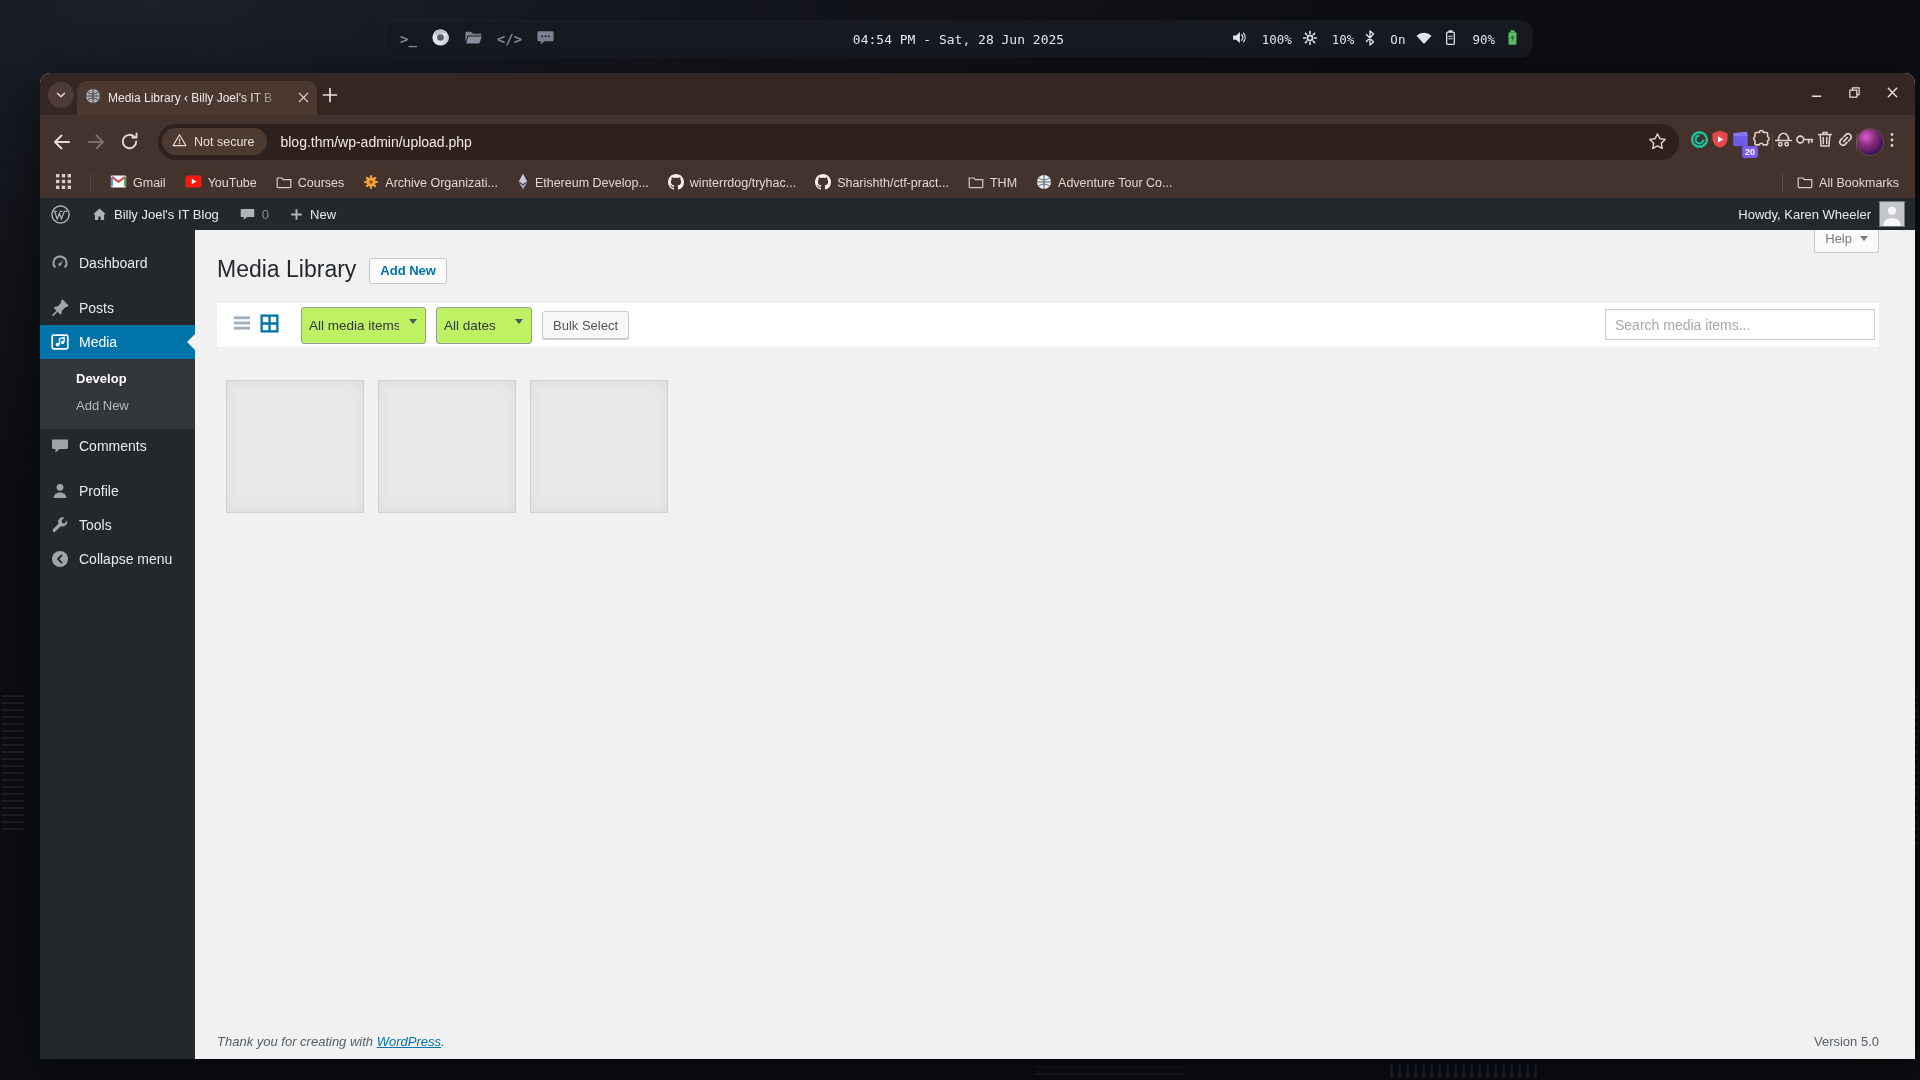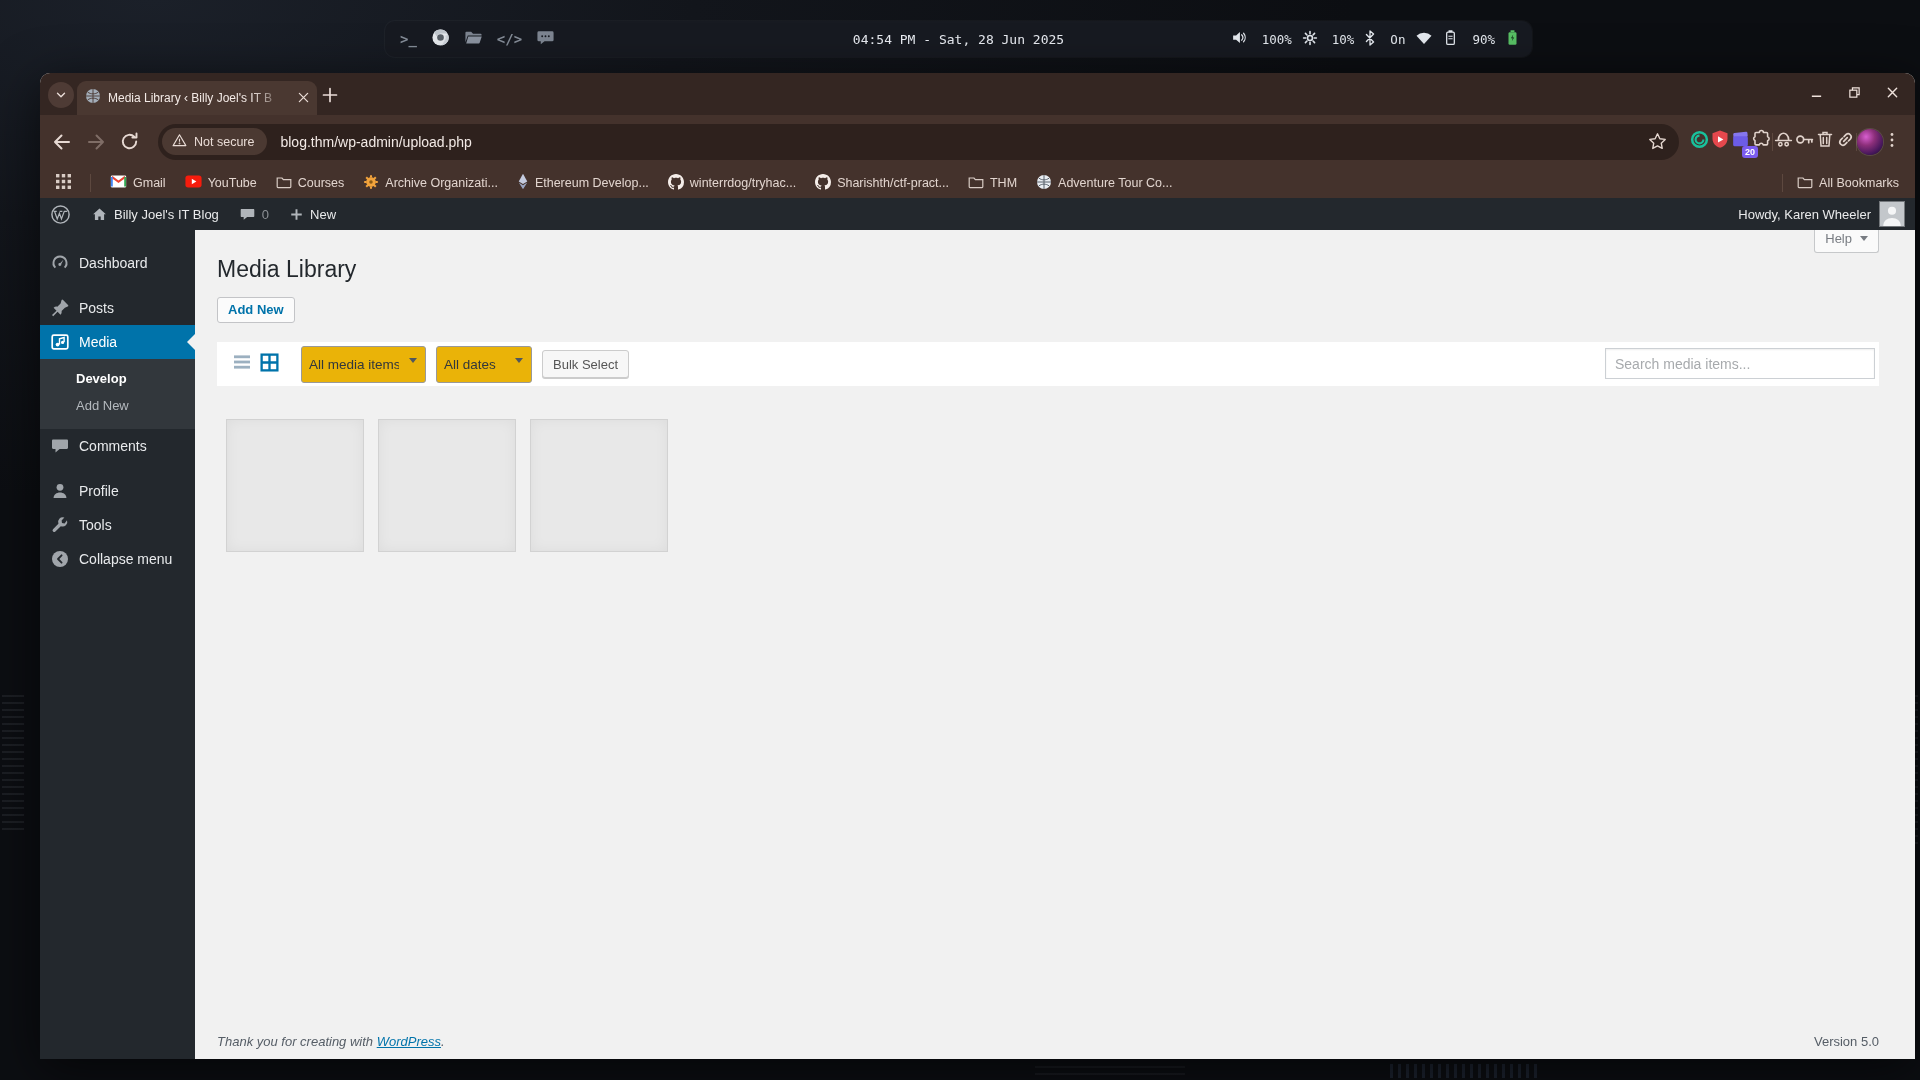--- a/index.html
+++ b/index.html
@@ -78,30 +78,30 @@
     border:8px solid transparent;border-right-color:#f1f1f1;}
   .msep{height:11px;}
   .submenu{background:#32373c;padding:6px 0 10px;}
   .subitem{display:block;padding:6px 0 6px 36px;font-size:13px;color:#b4b9be;line-height:15px;}
   .subitem.current{color:#fff;font-weight:bold;}
 
   .content{flex:1;position:relative;background:#f1f1f1;color:#444;min-width:0;}
   .helptab{position:absolute;top:0;right:36px;background:#fafafa;border:1px solid #c6c8ca;border-top:none;
     border-radius:0 0 3px 3px;padding:1px 10px 6px;font-size:13px;color:#787c82;display:flex;align-items:center;gap:8px;}
   .helpcaret{width:0;height:0;border:4px solid transparent;border-top:5px solid #787c82;margin-top:4px;}
-  .titlerow{display:flex;align-items:flex-start;gap:13px;padding:24px 0 0 22px;flex-direction:column;}
+  .titlerow{display:flex;align-items:flex-end;gap:13px;padding:24px 0 0 22px;}
   .pagetitle{font-size:23px;font-weight:400;color:#23282d;margin:0;line-height:30px;}
   .addnew{font-size:13px;font-weight:600;color:#0073aa;background:#fbfbfb;border:1px solid #c3c4c7;
     border-radius:3px;padding:5px 10px;line-height:14px;}
   .filterbar{margin:19px 36px 0 22px;height:44px;background:#fff;display:flex;align-items:center;
     padding-left:15px;position:relative;}
   .vswitch{display:flex;align-items:center;gap:7px;margin-right:21px;}
   .selwrap{position:relative;margin-right:10px;}
   .selwrap select{appearance:none;-webkit-appearance:none;height:37px;font-size:13.5px;color:#32373c;
-    background:#eab308;border:1px solid #999;border-radius:3px;padding:0 26px 0 7px;
+    background:#bef264;border:1px solid #999;border-radius:3px;padding:0 26px 0 7px;
     font-family:"Liberation Sans",sans-serif;}
   .selwrap::after{content:"";position:absolute;right:9px;top:12px;width:0;height:0;
     border:4px solid transparent;border-top:5px solid #50575e;pointer-events:none;}
   .bulkbtn{height:28px;background:#f7f7f7;border:1px solid #ccc;border-radius:3px;box-shadow:0 1px 0 #ccc;
     color:#555;font-size:13px;padding:0 10px;font-family:"Liberation Sans",sans-serif;}
   .searchbox{position:absolute;right:4px;top:6px;width:270px;height:31px;box-sizing:border-box;
     border:1px solid #ccd0d4;background:#fff;padding:0 9px;font-size:14px;color:#32373c;
     box-shadow:inset 0 1px 2px rgba(0,0,0,.07);font-family:"Liberation Sans",sans-serif;}
   .searchbox::placeholder{color:#a7aaad;}
   .mediagrid{display:flex;gap:14px;margin:33px 0 0 31px;}

